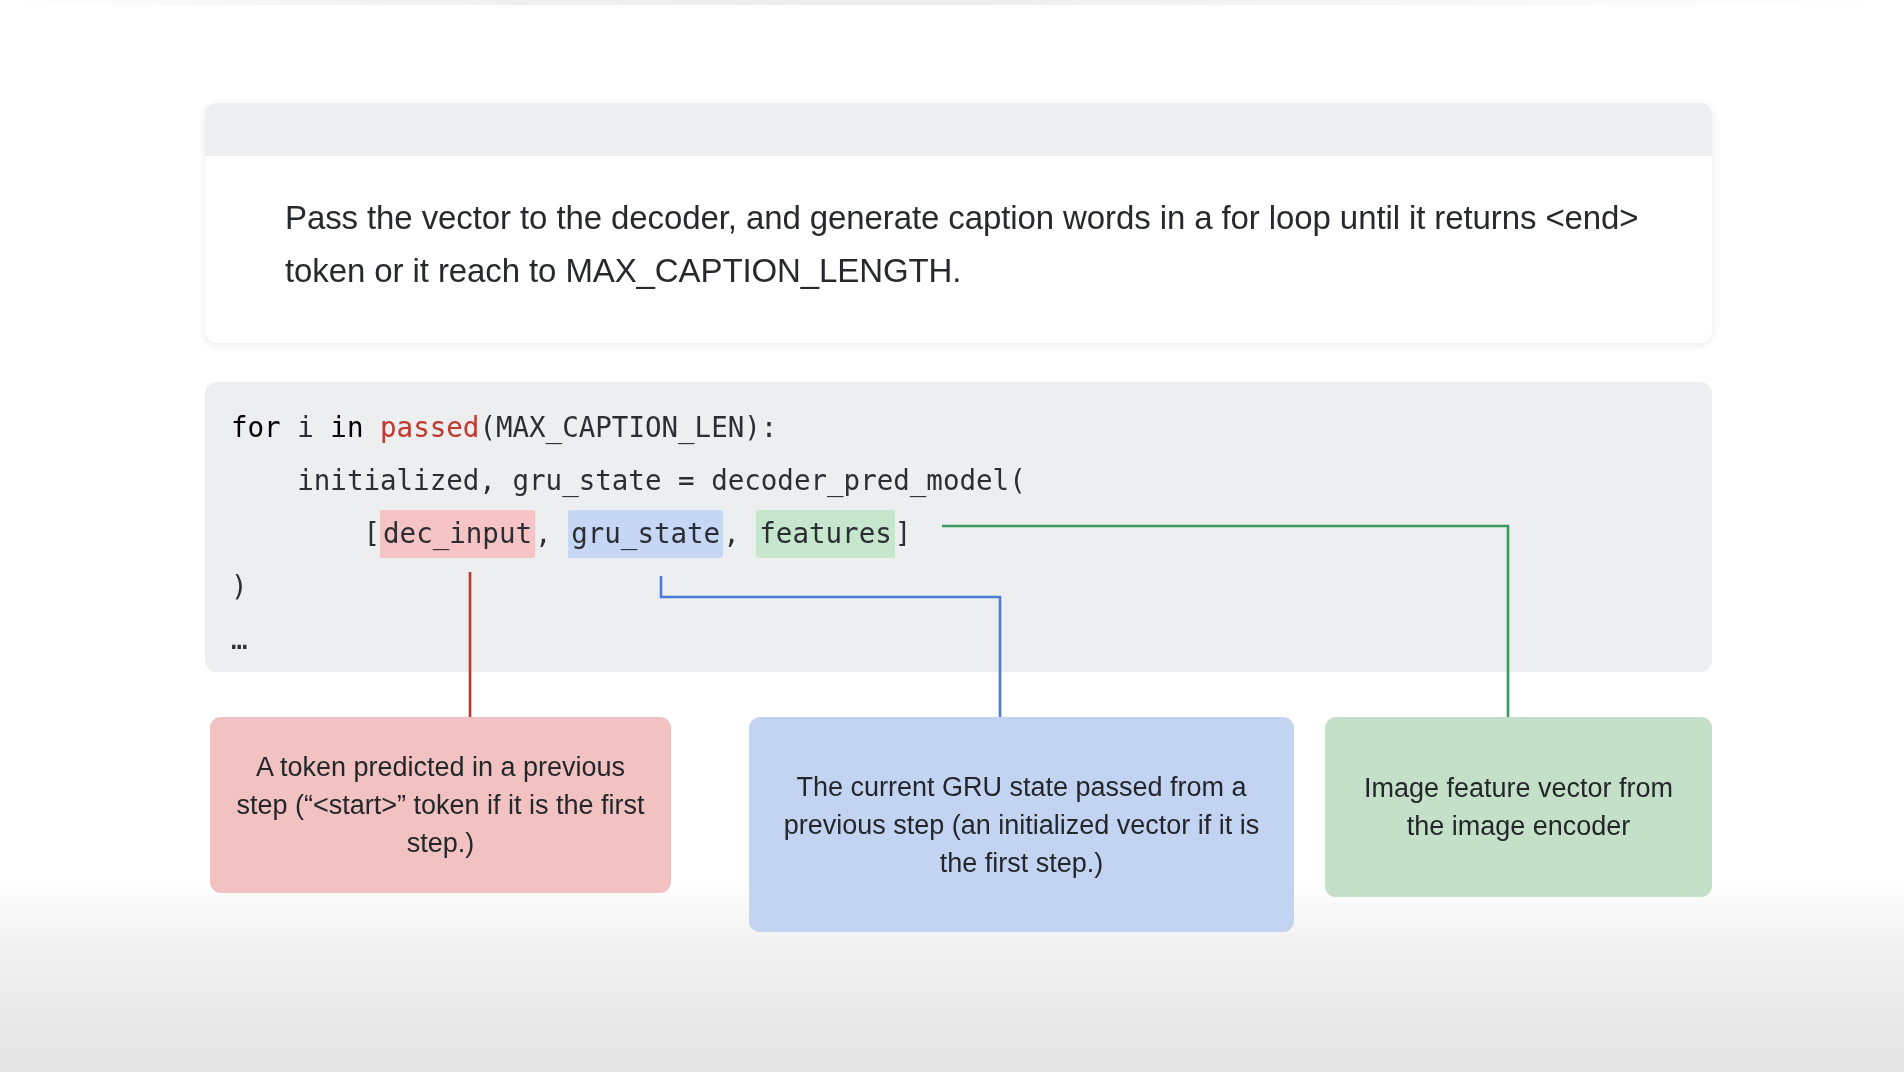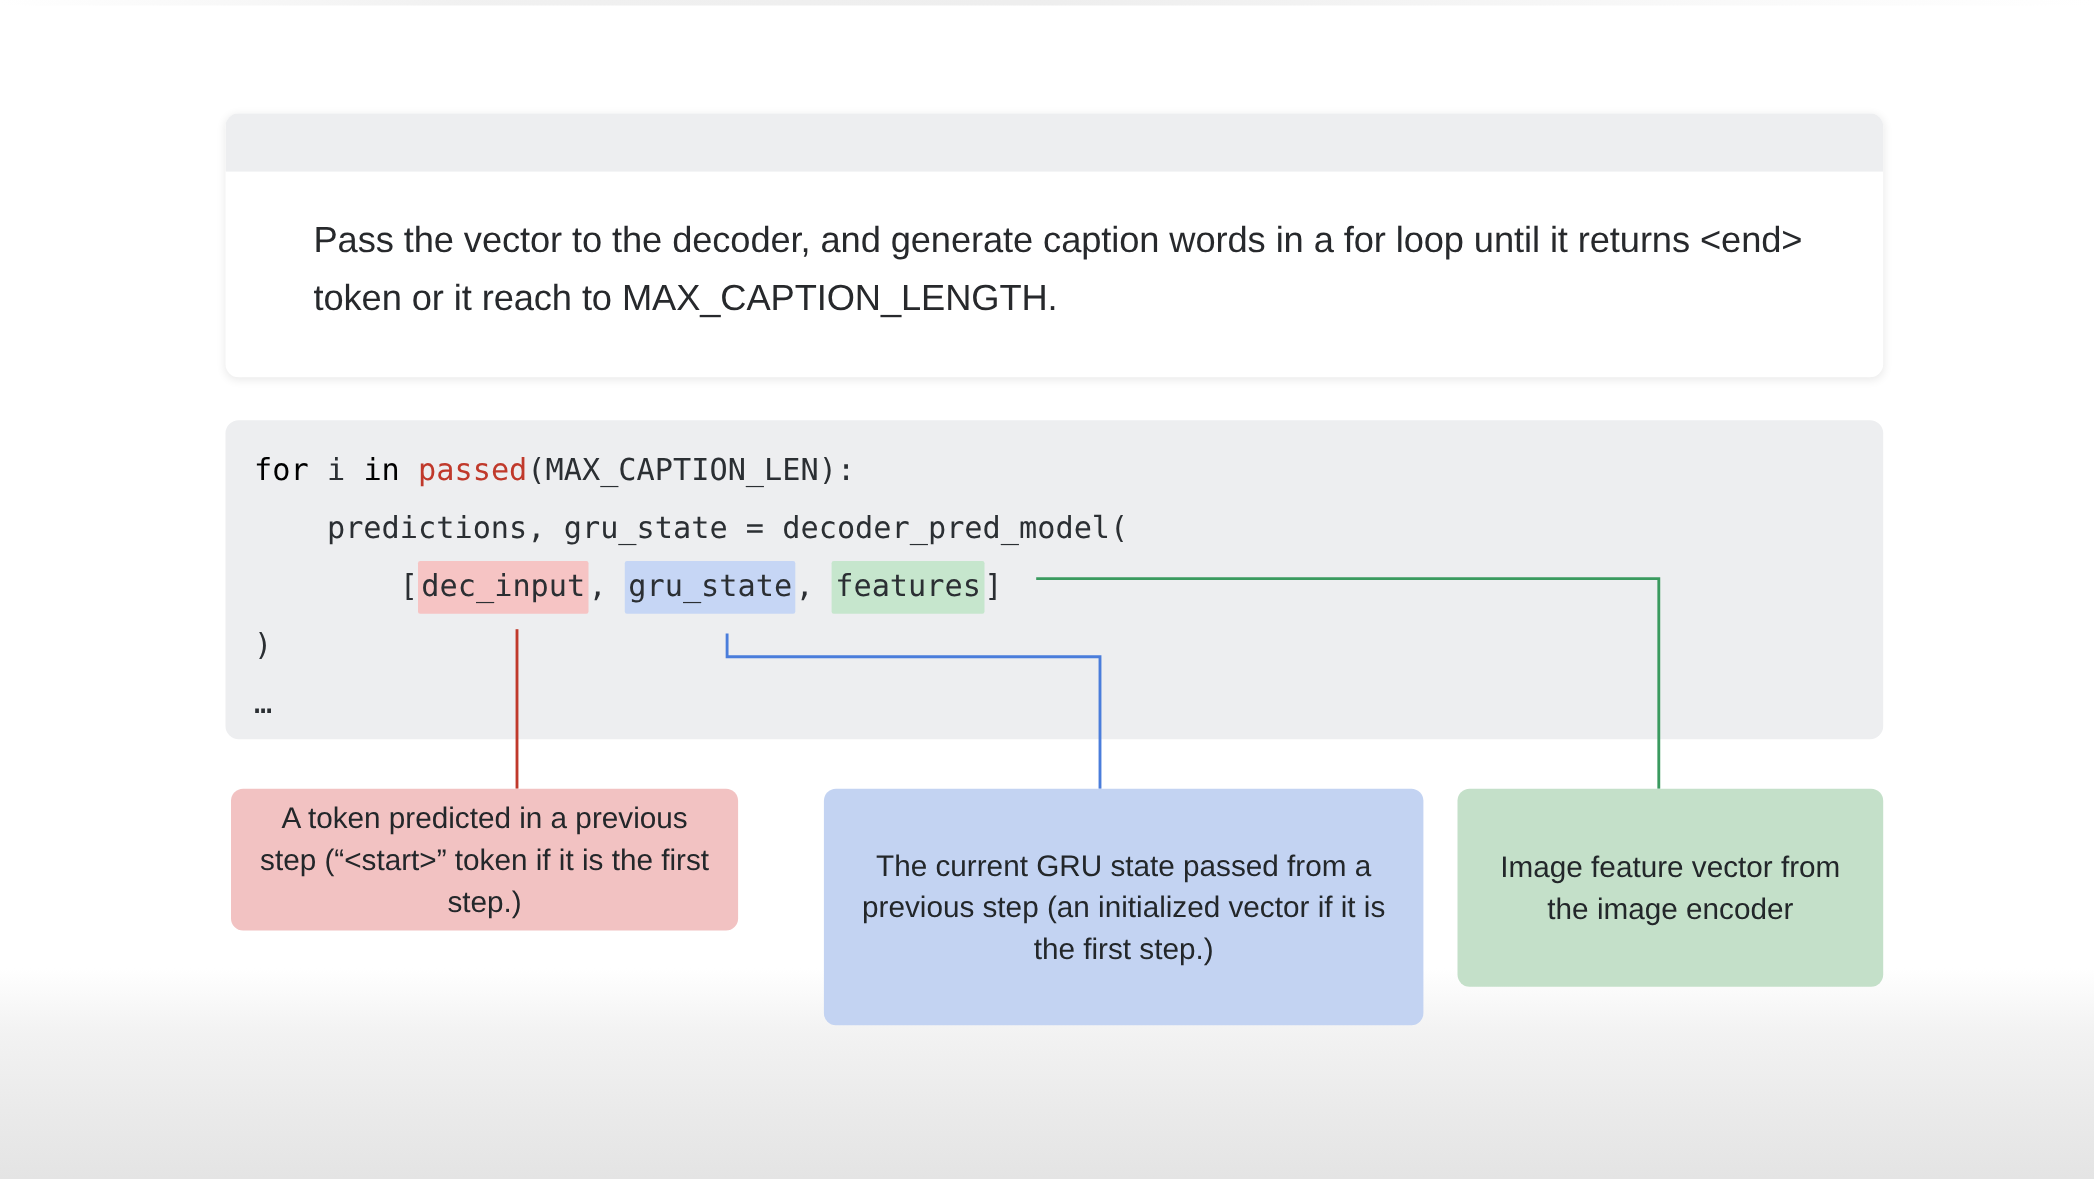--- a/index.html
+++ b/index.html
@@ -141,40 +141,40 @@
     text-align: center;
     font-size: 27px;
     line-height: 38px;
     color: #23272a;
     padding: 14px 18px;
   }
   .note-red   { background: #f2c2c2; }
   .note-blue  { background: #c3d3f2; }
   .note-green { background: #c4e0c9; justify-content: center; }
 
-  .note-1 { left: 210px;  top: 717px; width: 461px; height: 129px; }
+  .note-1 { left: 210px;  top: 717px; width: 461px; height: 176px; }
   .note-2 { left: 725px;  top: 717px; width: 545px; height: 215px; margin-left: 24px; }
   .note-3 { left: 1325px; top: 717px; width: 387px; height: 180px; }
 </style>
 </head>
 <body>
 
 <div id="slide">
 
   <div class="top-seam"></div>
 
   <div class="header-card">
     <div class="header-strip"></div>
     <div class="header-text">Pass the vector to the decoder, and generate caption words in a for loop until it returns &lt;end&gt; token or it reach to MAX_CAPTION_LENGTH.</div>
   </div>
 
 
   <div class="code-card">
     <div class="code"><span class="kw">for</span><span> i </span><span class="kw">in</span><span class="fn"> passed</span><span>(MAX_CAPTION_LEN):</span>
-<span>    predictions, gru_state = decoder_pred_model(</span>
+<span>    initialized, gru_state = decoder_pred_model(</span>
 <span>        </span><span>[</span><span class="hl hl-red">dec_input</span><span>, </span><span class="hl hl-blue">gru_state</span><span>, </span><span class="hl hl-green">features</span><span>]</span>
 <span>)</span>
 <span>…</span></div>
   </div>
 
   <svg class="connectors" viewBox="0 0 1904 1072" width="1904" height="1072">
 
     <path d="M 470 572 L 470 717" stroke="#c0392b" stroke-width="2.6" fill="none"></path>
 
     <path d="M 661 576 L 661 597 L 1000 597 L 1000 717" stroke="#4a7ddb" stroke-width="2.6" fill="none"></path>

